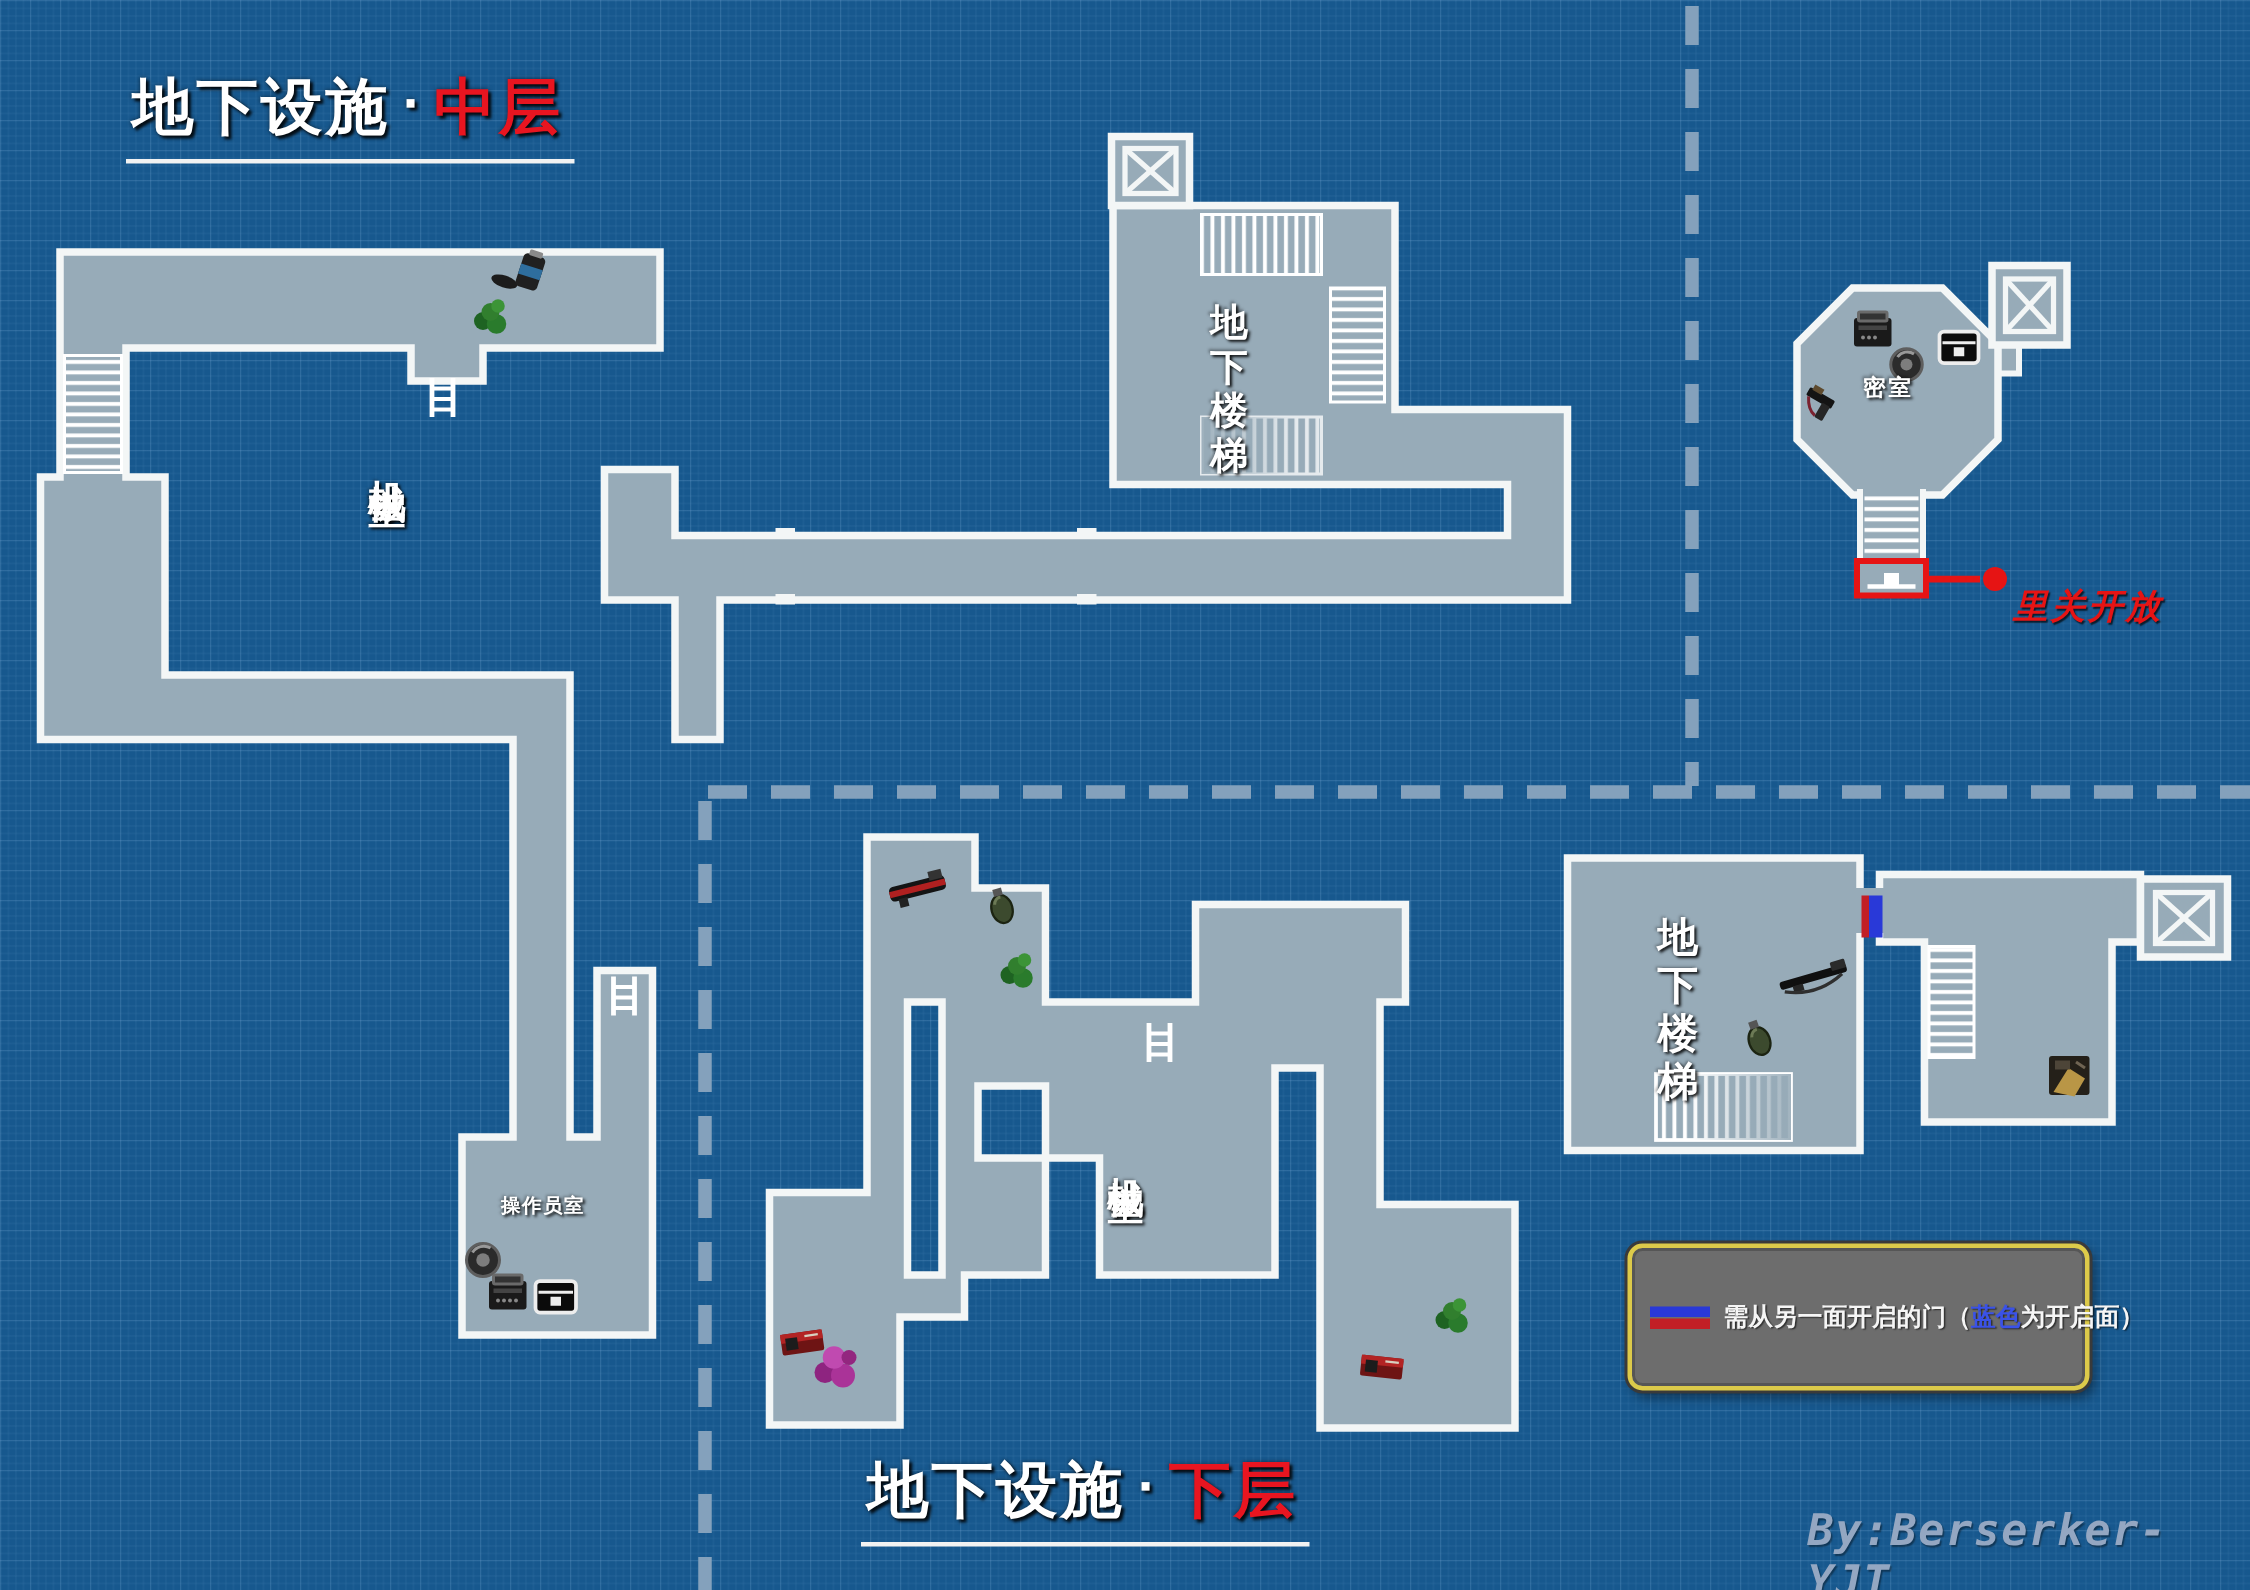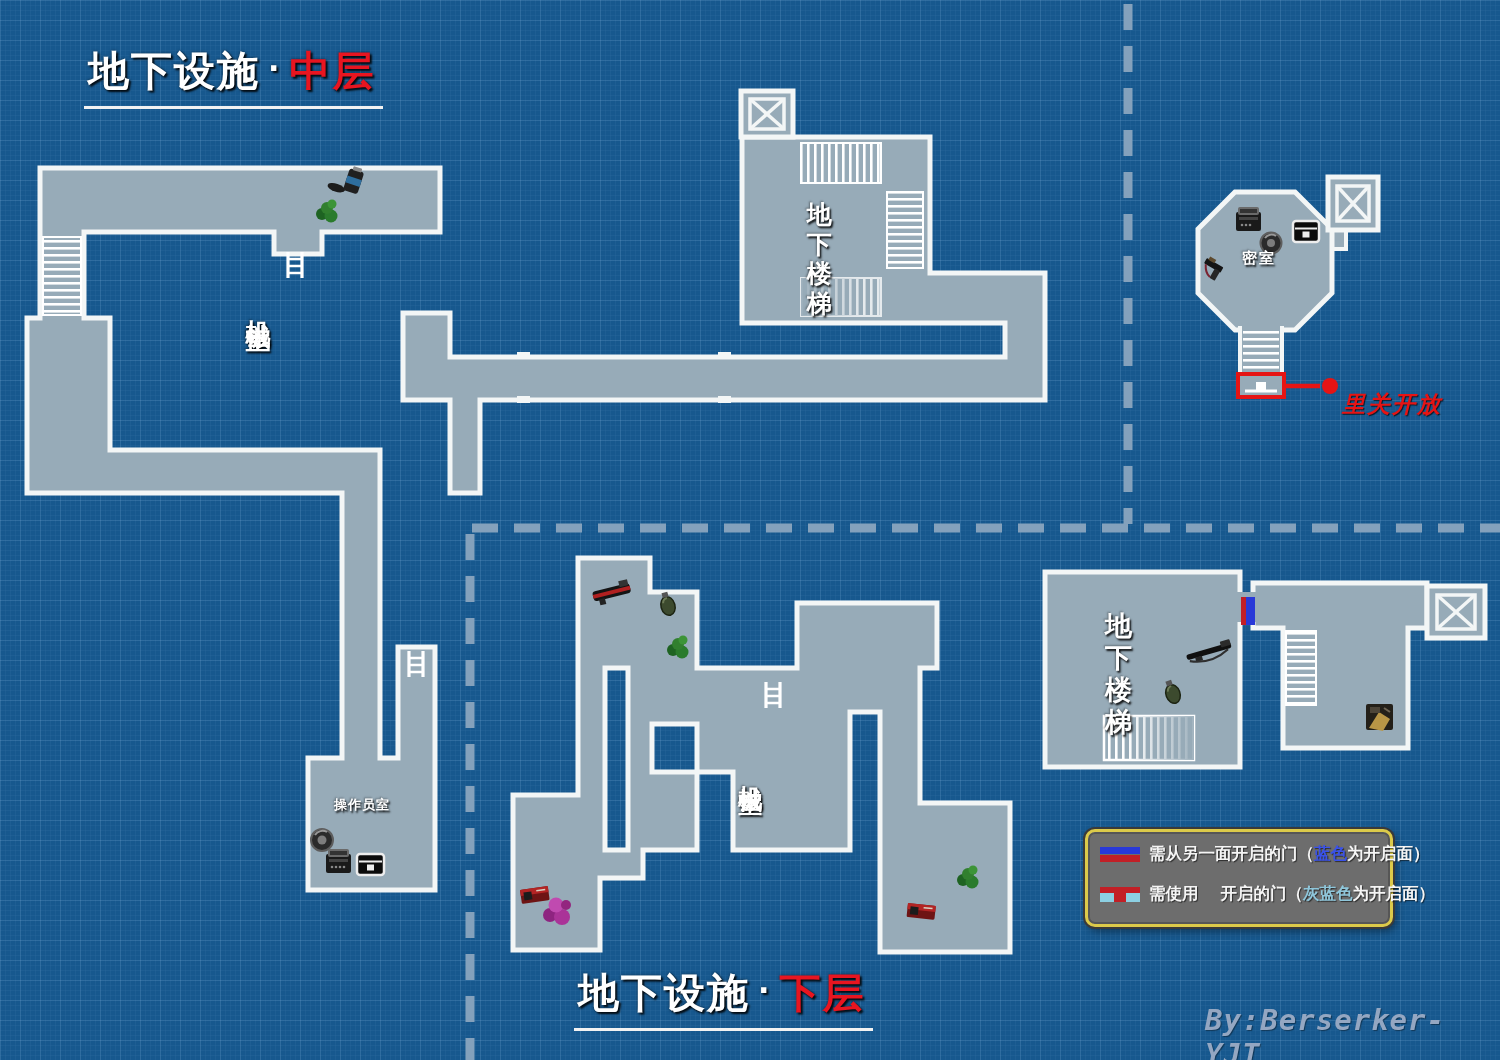--- a/index.html
+++ b/index.html
@@ -333,34 +333,18 @@
   <div class="annotation-red" style="left:1342px;top:370px;margin-top:19px;">里关开放</div>
 
   <div class="legend">
     <div class="legend-row">
       <span class="door-icon-a">
             <span class="bar bar-blue"></span>
             <span class="bar bar-red"></span>
           </span>
       <span><span>需从另一面开启的门（</span><span class="hl-blue">蓝色</span><span>为开启面）</span></span>
     </div>
-    <div class="legend-row">
-      <span class="door-icon-b">
-            <span class="t-top"></span>
-            <span class="t-stem"></span>
-          </span>
-      <span>需使用</span>
-      <svg class="tool-svg" width="52" height="58" viewBox="0 0 52 58">
-        <g transform="rotate(-12 26 29)">
-          <rect x="4" y="6" width="44" height="11" rx="5" fill="#8c1f1f" stroke="#d4b84a" stroke-width="2"></rect>
-          <rect x="21" y="15" width="10" height="28" fill="#7a1a1a" stroke="#d4b84a" stroke-width="2"></rect>
-          <rect x="20" y="42" width="12" height="11" rx="1" fill="#222222" stroke="#d4b84a" stroke-width="1.5"></rect>
-          <line x1="8" y1="9" x2="40" y2="9" stroke="#c86060" stroke-width="2"></line>
-        </g>
-      </svg>
-      <span><span>开启的门（</span><span class="hl-grayblue">灰蓝色</span><span>为开启面）</span></span>
-    </div>
   </div>
 
   <div class="credit">By:Berserker-YJT</div>
 </div>
 
 </div>
 
 </body></html>

